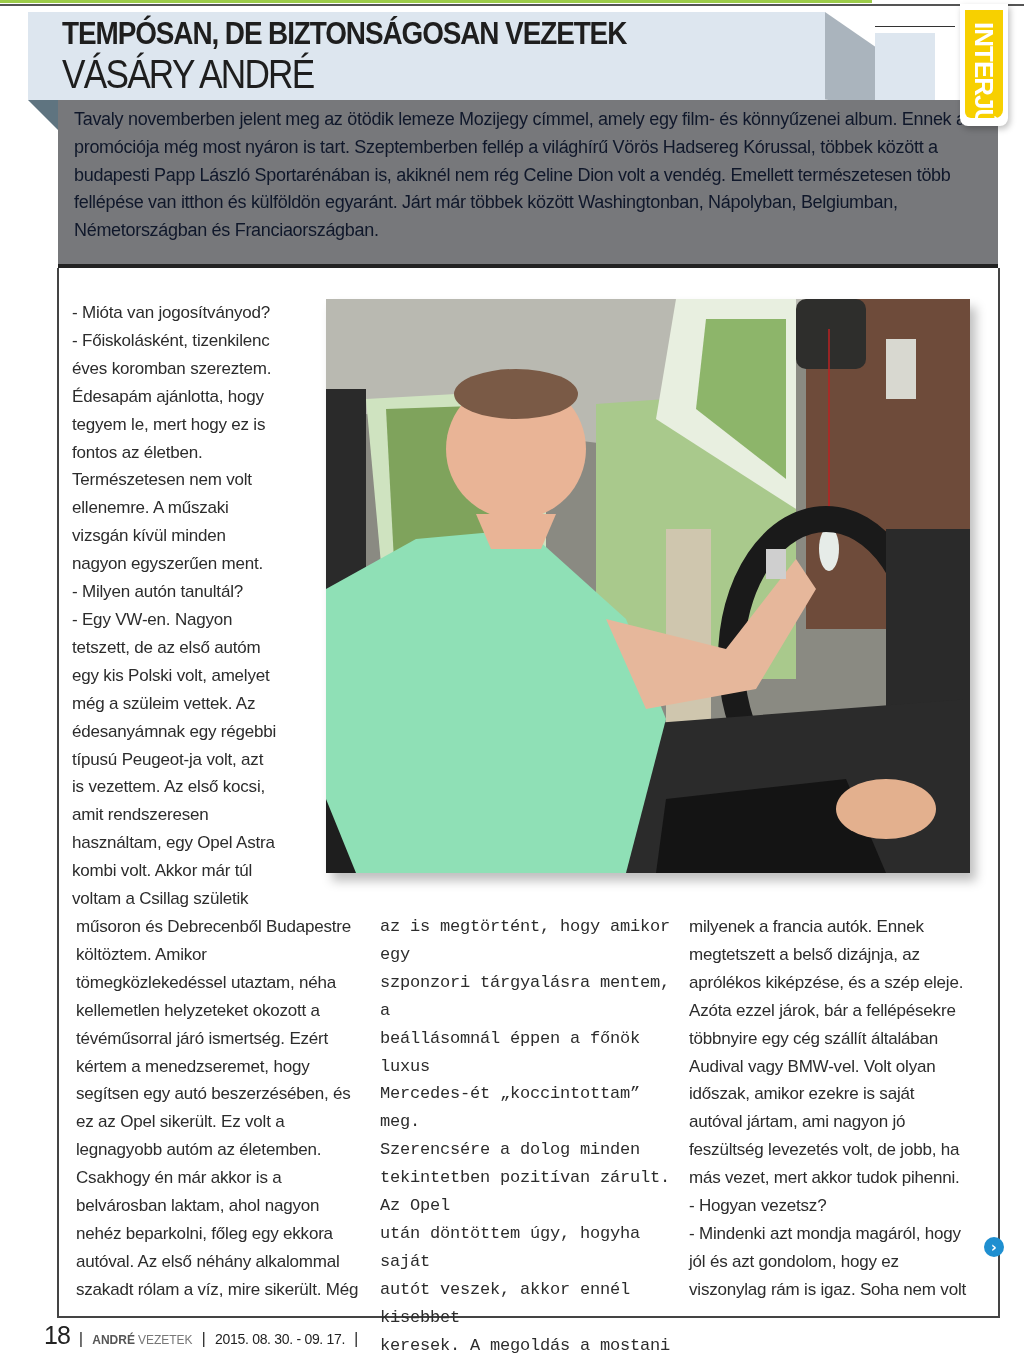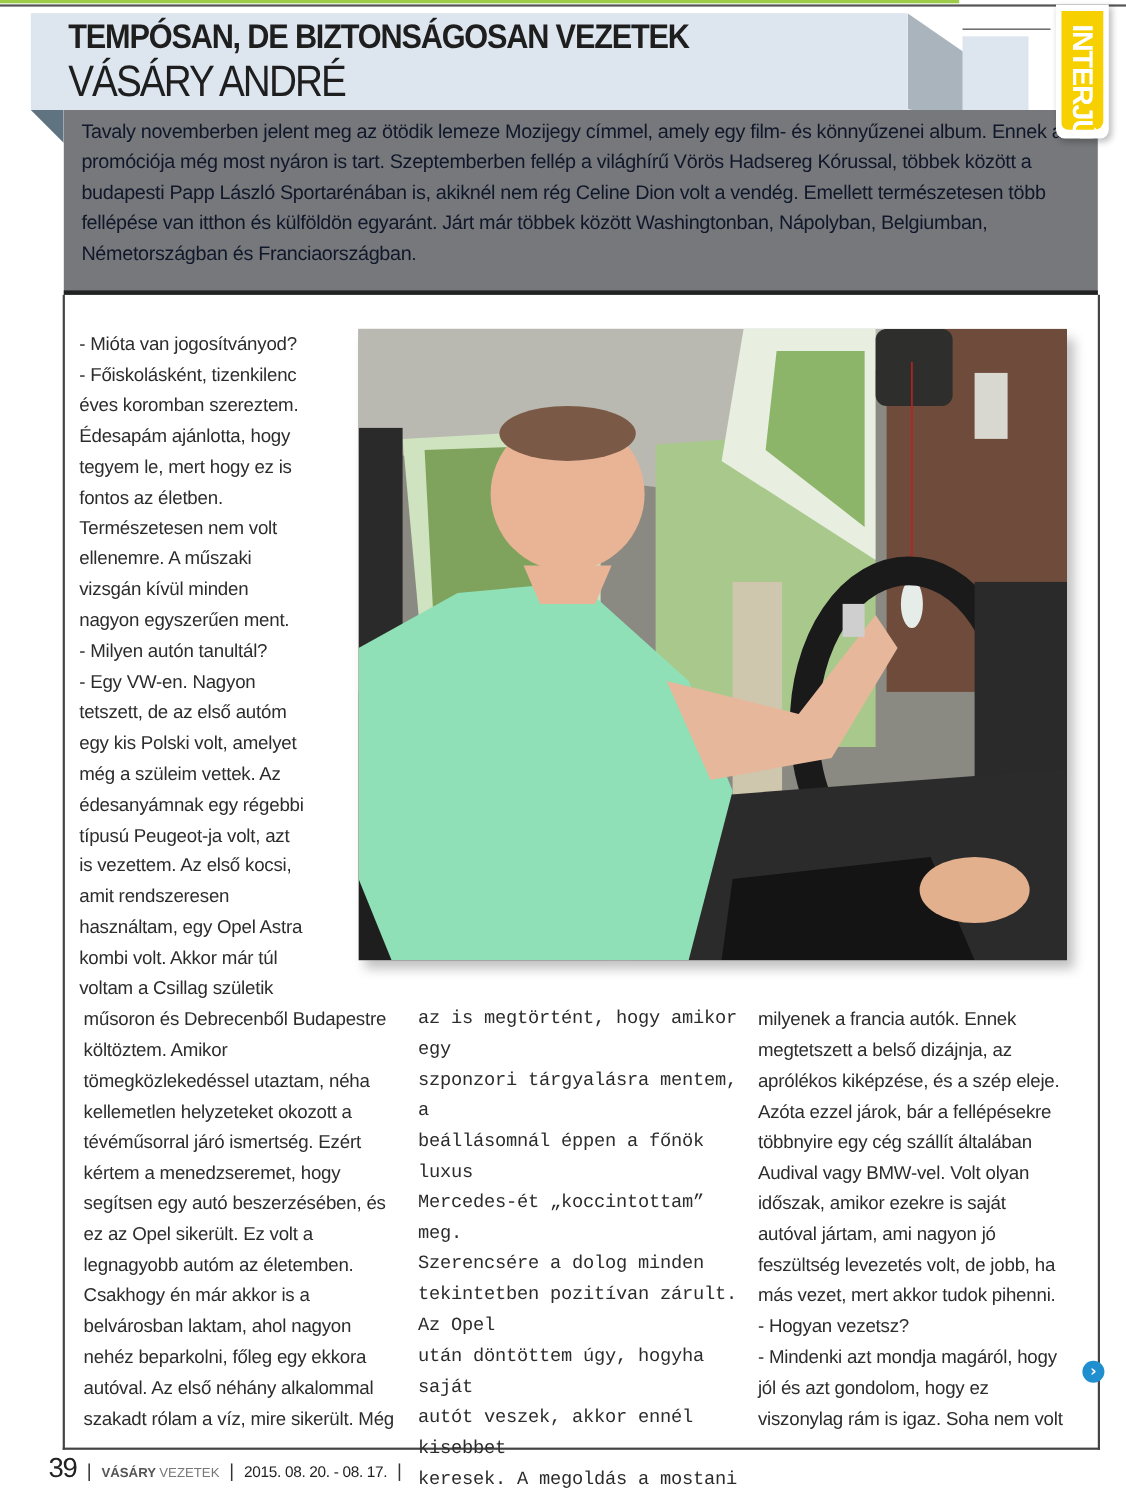--- a/index.html
+++ b/index.html
@@ -193,20 +193,20 @@
     <ellipse cx="190" cy="95" rx="62" ry="25" fill="#7a5a46"></ellipse>
     <polygon points="150,215 230,215 215,250 165,250" fill="#e9b496"></polygon>
     <polygon points="340,500 520,480 560,574 330,574" fill="#141414"></polygon>
     <ellipse cx="560" cy="510" rx="50" ry="30" fill="#e3b08e"></ellipse>
   </svg>
 </div>
 
 <div class="next-arrow">›</div>
 
 <div class="footer">
-  <span class="page-num">39</span>
+  <span class="page-num">18</span>
   <span class="sep">|</span>
-  <span class="brand-bold">VÁSÁRY</span>
+  <span class="brand-bold">ANDRÉ</span>
   <span class="brand-reg">VEZETEK</span>
   <span class="sep">|</span>
-  <span class="date">2015.  08. 20. - 08. 17.</span>
+  <span class="date">2015.  08. 30. - 09. 17.</span>
   <span class="sep">|</span>
 </div>
 
 </body></html>

